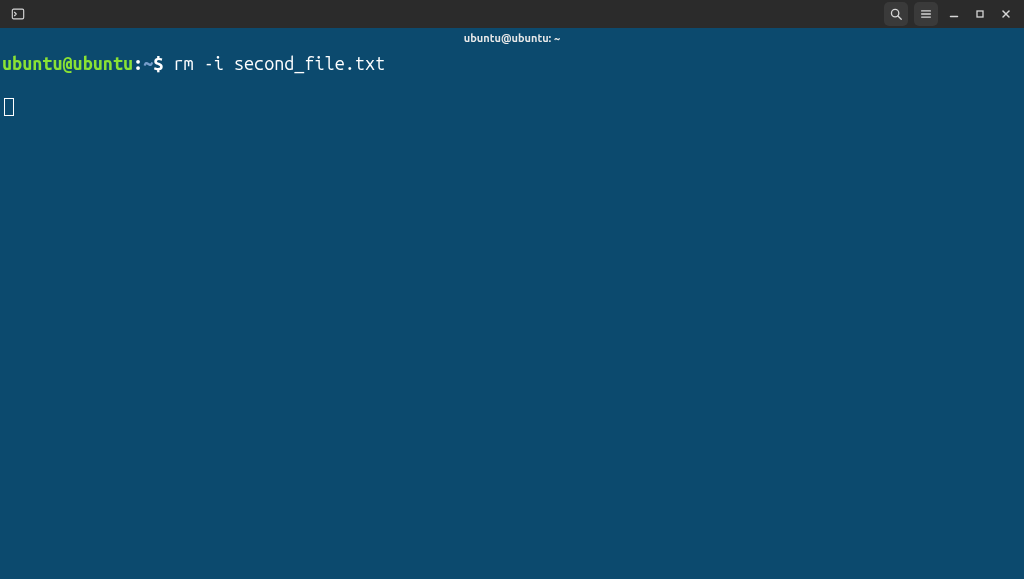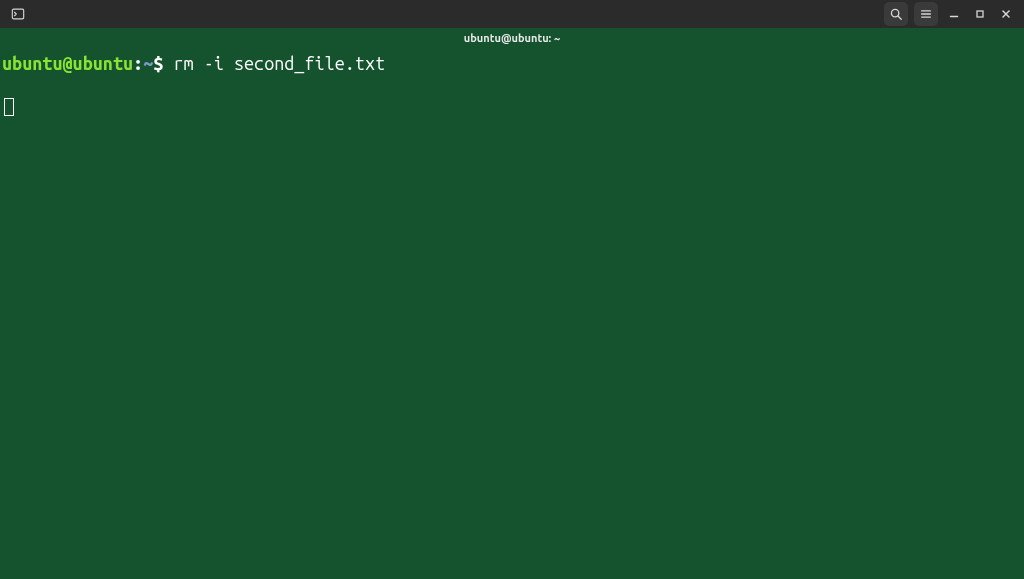--- a/index.html
+++ b/index.html
@@ -71,21 +71,21 @@
       height: 20px;
       background: transparent;
       border-radius: 3px;
     }
     .titlebar-right svg {
       display: block;
     }
     .terminal-body {
       width: 100%;
       height: calc(100% - 28px);
-      background: #14532d;
+      background: #0c4a6e;
       padding: 2px 2px;
       font-size: 18px;
       line-height: 22px;
       color: #ffffff;
       white-space: pre;
     }
     .line {
       display: block;
     }
     .user-host {

